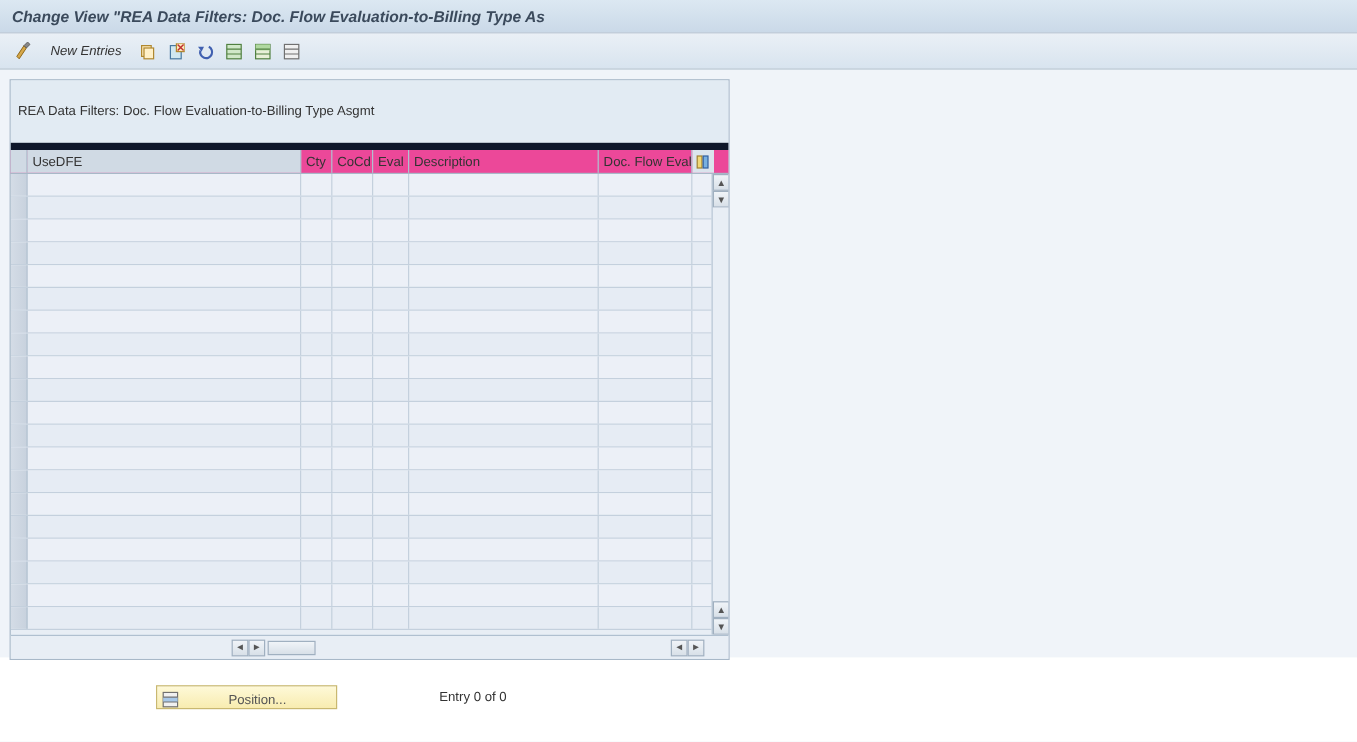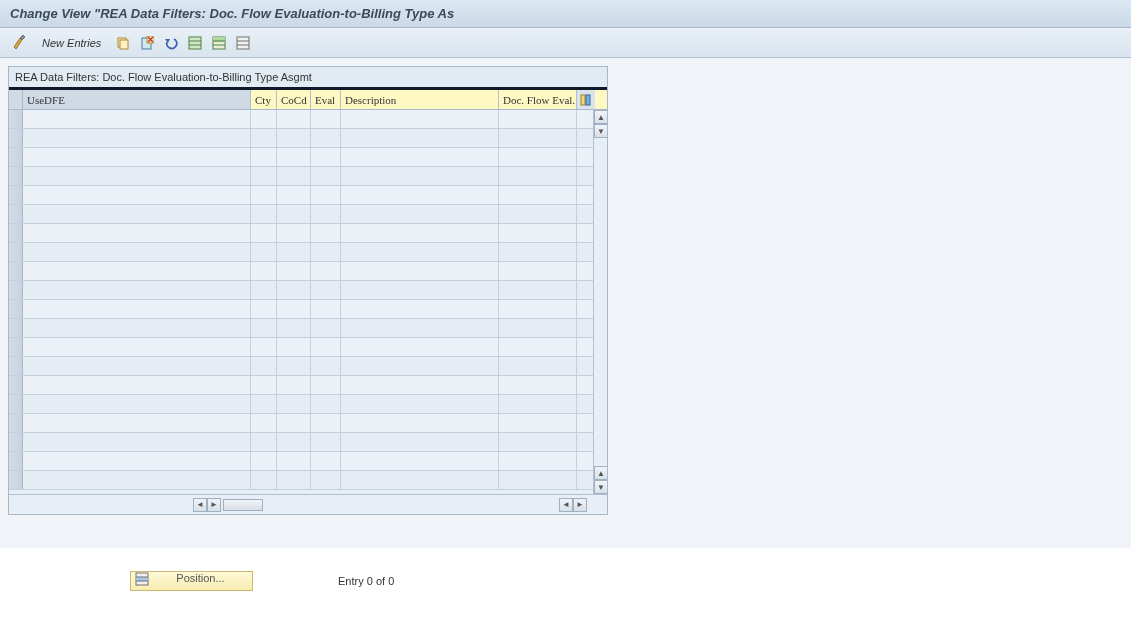--- a/index.html
+++ b/index.html
@@ -72,31 +72,30 @@
       padding: 8px;
     }
     .table-container {
       width: 600px;
       background: #e8eef5;
       border: 1px solid #a8b8c8;
       position: relative;
     }
     .table-title {
       background: #e2ebf3;
-      padding: 4px 6px;
+      padding: 20px 6px;
       font-size: 11px;
       color: #333;
-      border-bottom: 3px solid #0f172a;
+      border-bottom: 6px solid #0f172a;
     }
     .table-header-row {
       display: flex;
-      background: #fef9c3;
+      background: #ec4899;
       border-bottom: 1px solid #a8b8c8;
       height: 20px;
-      font-family: Liberation Serif, serif;
     }
     .table-header-cell {
       padding: 2px 4px;
       font-size: 11px;
       color: #333;
       border-right: 1px solid #b0c0d0;
       display: flex;
       align-items: center;
       overflow: hidden;
       white-space: nowrap;
@@ -218,26 +217,26 @@
     }
     .footer-area {
       height: 50px;
       padding: 15px 0 0 0;
       display: flex;
       align-items: center;
       background: #ffffff;
     }
     .position-btn {
       margin-left: 130px;
-      width: 123px;
+      width: 151px;
       height: 20px;
       background: linear-gradient(to bottom, #fef9d8, #f8ecb0);
       border: 1px solid #c9b870;
       display: flex;
-      align-items: flex-start;
+      align-items: flex-end;
       padding: 0 4px;
       cursor: pointer;
       font-size: 11px;
       color: #555;
     }
     .position-btn-icon {
       width: 14px;
       height: 14px;
       margin-right: 4px;
     }

